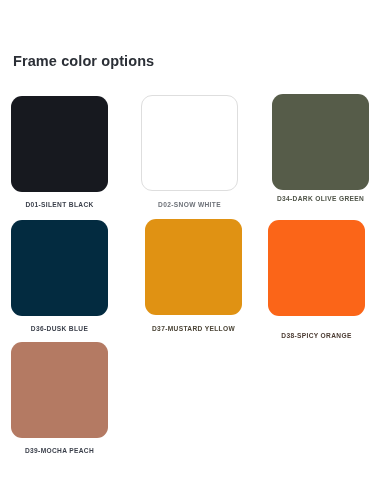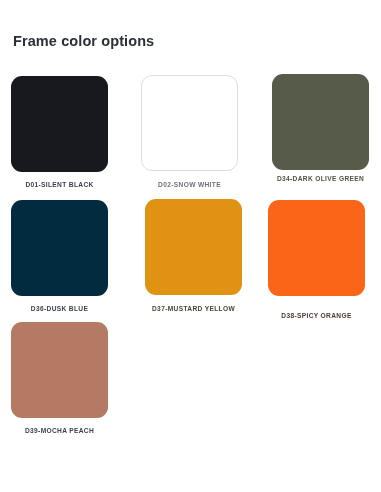--- a/index.html
+++ b/index.html
@@ -67,21 +67,21 @@
     font-size: 6.6px;
     font-weight: bold;
     letter-spacing: 0.35px;
     color: #3a3f4a;
     text-align: center;
   }
 </style>
 </head>
 <body>
 
-<div class="page" style="background: rgb(255, 255, 255);">
+<div class="page" style="background: rgb(255, 255, 255); margin-top: 20px;">
 
   <div class="page-title" style="color: rgb(43, 47, 54);">Frame color options</div>
 
   <div class="swatch-grid">
 
   <div class="swatch-cell" style="left: 11px; top: 76px; width: 97px; height: 117px;">
         <div class="swatch-chip" style="background: rgb(23, 25, 31);"></div>
         <div class="swatch-label" style="top: 105px; color: rgb(58, 63, 74);">D01-SILENT BLACK</div>
       </div>
       <div class="swatch-cell" style="left: 141px; top: 75px; width: 97px; height: 118px;">

